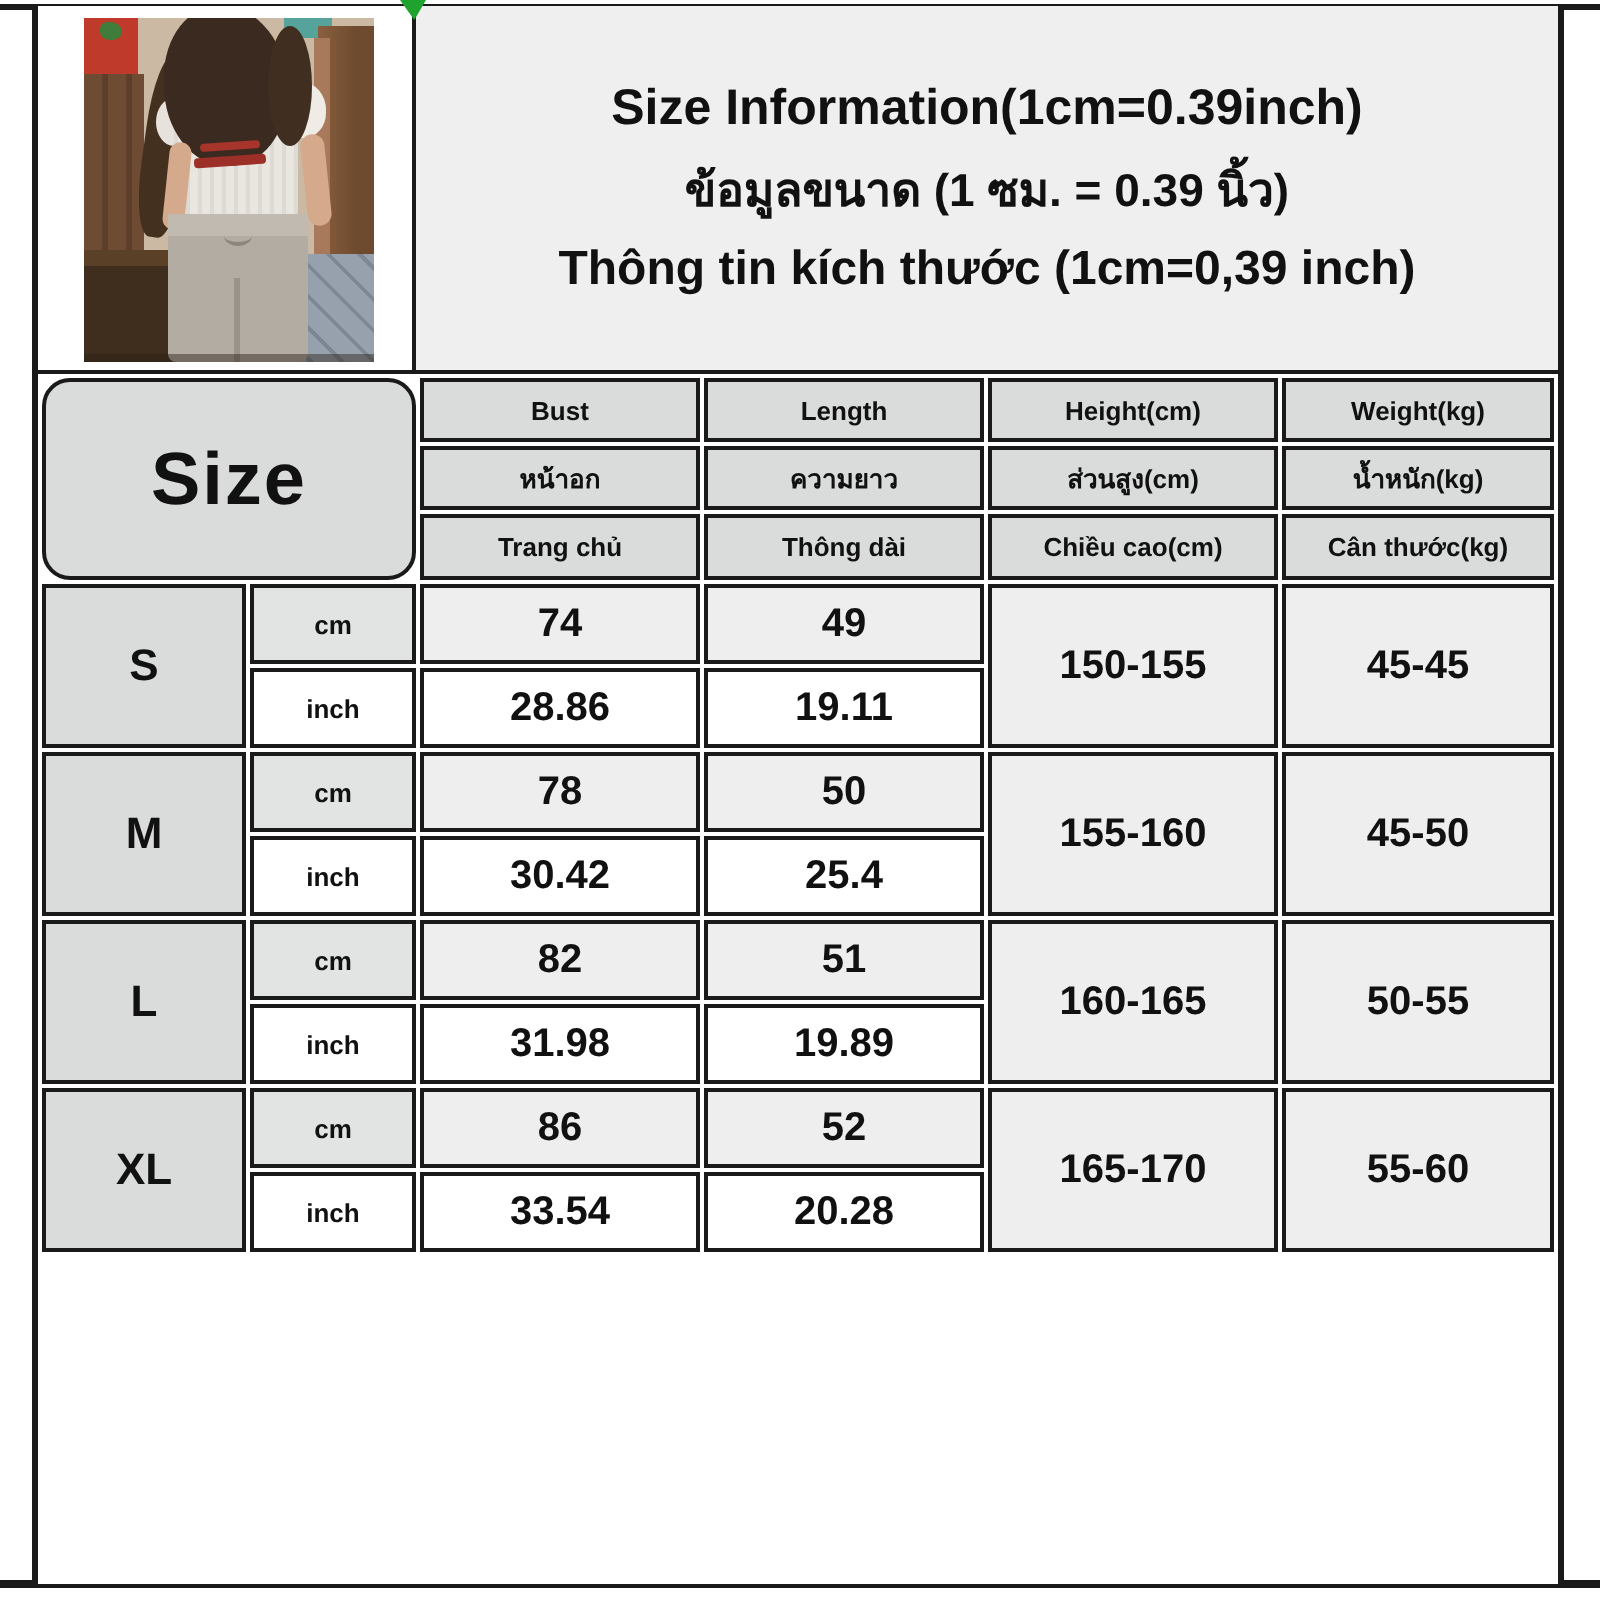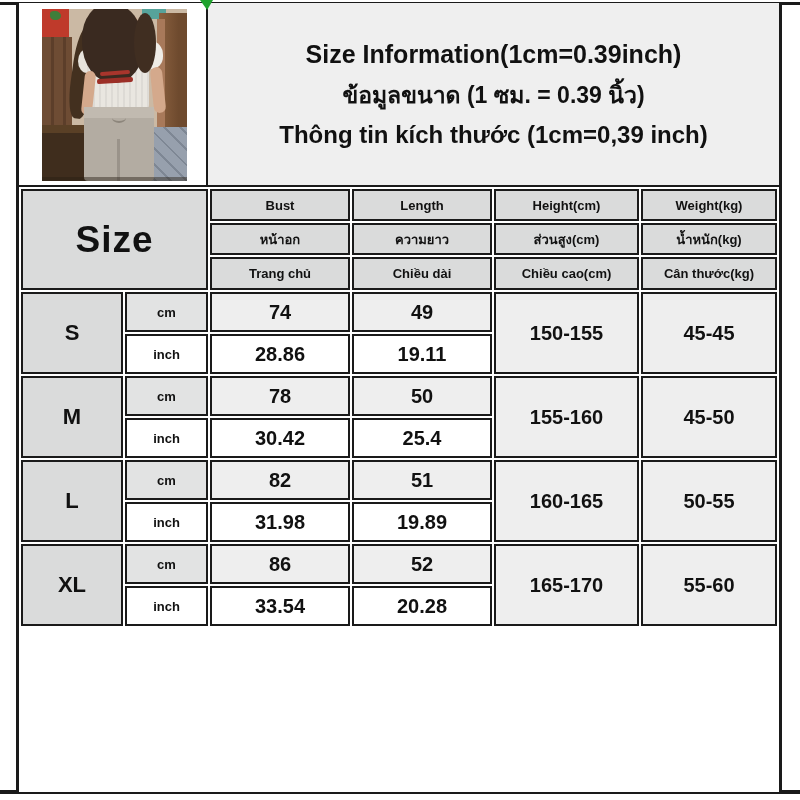--- a/index.html
+++ b/index.html
@@ -87,21 +87,21 @@
   .cell{
     border:2px solid var(--frame-border);
     display:flex;align-items:center;justify-content:center;
     font-weight:700;font-size:20px;overflow:hidden;white-space:nowrap;
   }
   .bg-header{background:var(--header-cell-bg);}
   .bg-cm{background:var(--unit-cm-bg);}
   .bg-light{background:var(--value-light-bg);}
   .bg-white{background:var(--value-white-bg);}
   .hdr{font-size:13px;}
-  #size-header-cell{font-size:37px;letter-spacing:1px;}
+  #size-header-cell{font-size:37px;letter-spacing:1px;border-radius:14px;}
   .size-letter{font-size:22px;}
   
   #attention-box{
     flex:1;background:#ffffff;border-top:2px solid var(--frame-border);
     padding:3px 6px 0 4px;
   }
   #attention-box p{font-size:19.5px;font-weight:400;line-height:31px;letter-spacing:-0.2px;}
 </style>
 </head>
 <body>
@@ -157,21 +157,21 @@
     <div class="cell bg-header hdr" style="grid-area:1/4/2/5">Length</div>
     <div class="cell bg-header hdr" style="grid-area:1/5/2/6">Height(cm)</div>
     <div class="cell bg-header hdr" style="grid-area:1/6/2/7">Weight(kg)</div>
 
     <div class="cell bg-header hdr" style="grid-area:2/3/3/4">หน้าอก</div>
     <div class="cell bg-header hdr" style="grid-area:2/4/3/5">ความยาว</div>
     <div class="cell bg-header hdr" style="grid-area:2/5/3/6">ส่วนสูง(cm)</div>
     <div class="cell bg-header hdr" style="grid-area:2/6/3/7">น้ำหนัก(kg)</div>
 
     <div class="cell bg-header hdr" style="grid-area:3/3/4/4">Trang chủ</div>
-    <div class="cell bg-header hdr" style="grid-area:3/4/4/5">Chiều dài</div>
+    <div class="cell bg-header hdr" style="grid-area:3/4/4/5">Thông dài</div>
     <div class="cell bg-header hdr" style="grid-area:3/5/4/6">Chiều cao(cm)</div>
     <div class="cell bg-header hdr" style="grid-area:3/6/4/7">Cân thước(kg)</div>
 
     <div class="cell bg-header size-letter" style="grid-area:4/1/6/2">S</div>
     <div class="cell bg-cm hdr" style="grid-area:4/2/5/3">cm</div>
     <div class="cell bg-light" style="grid-area:4/3/5/4">74</div>
     <div class="cell bg-light" style="grid-area:4/4/5/5">49</div>
     <div class="cell bg-light" style="grid-area:4/5/6/6">150-155</div>
     <div class="cell bg-light" style="grid-area:4/6/6/7">45-45</div>
     <div class="cell bg-white hdr" style="grid-area:5/2/6/3">inch</div>

